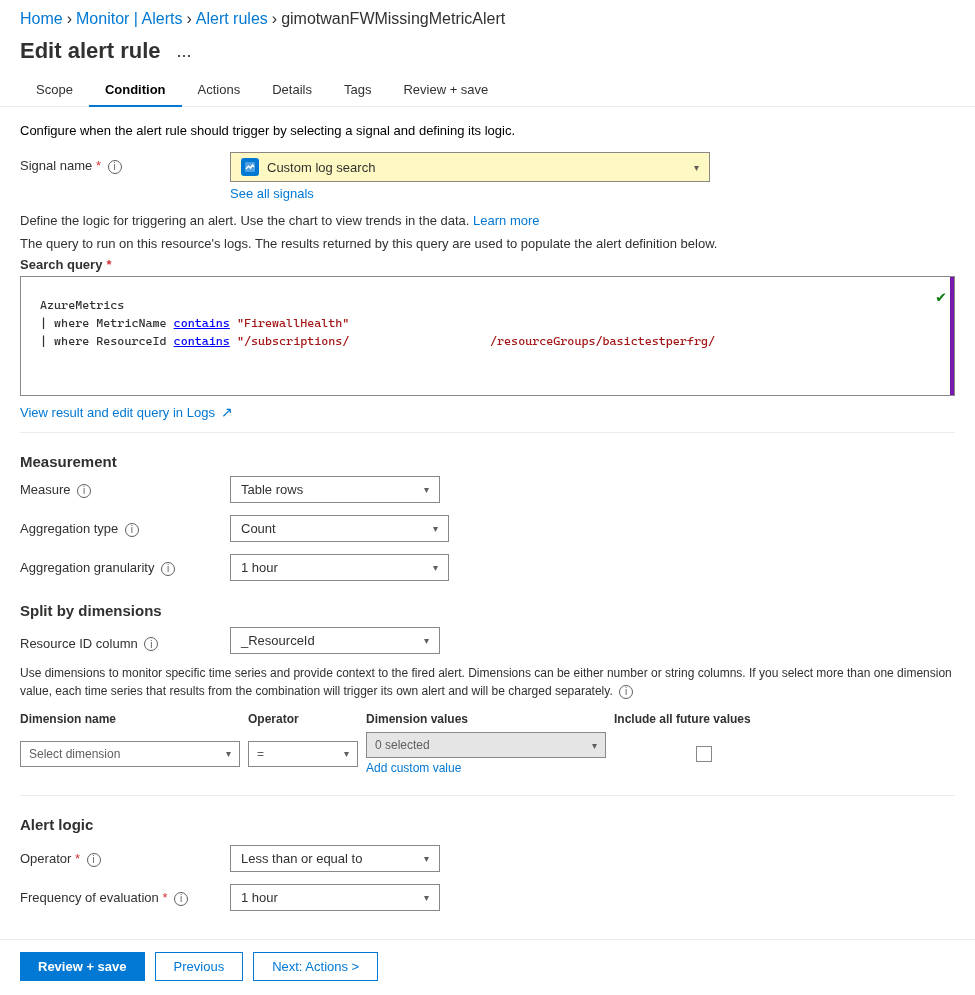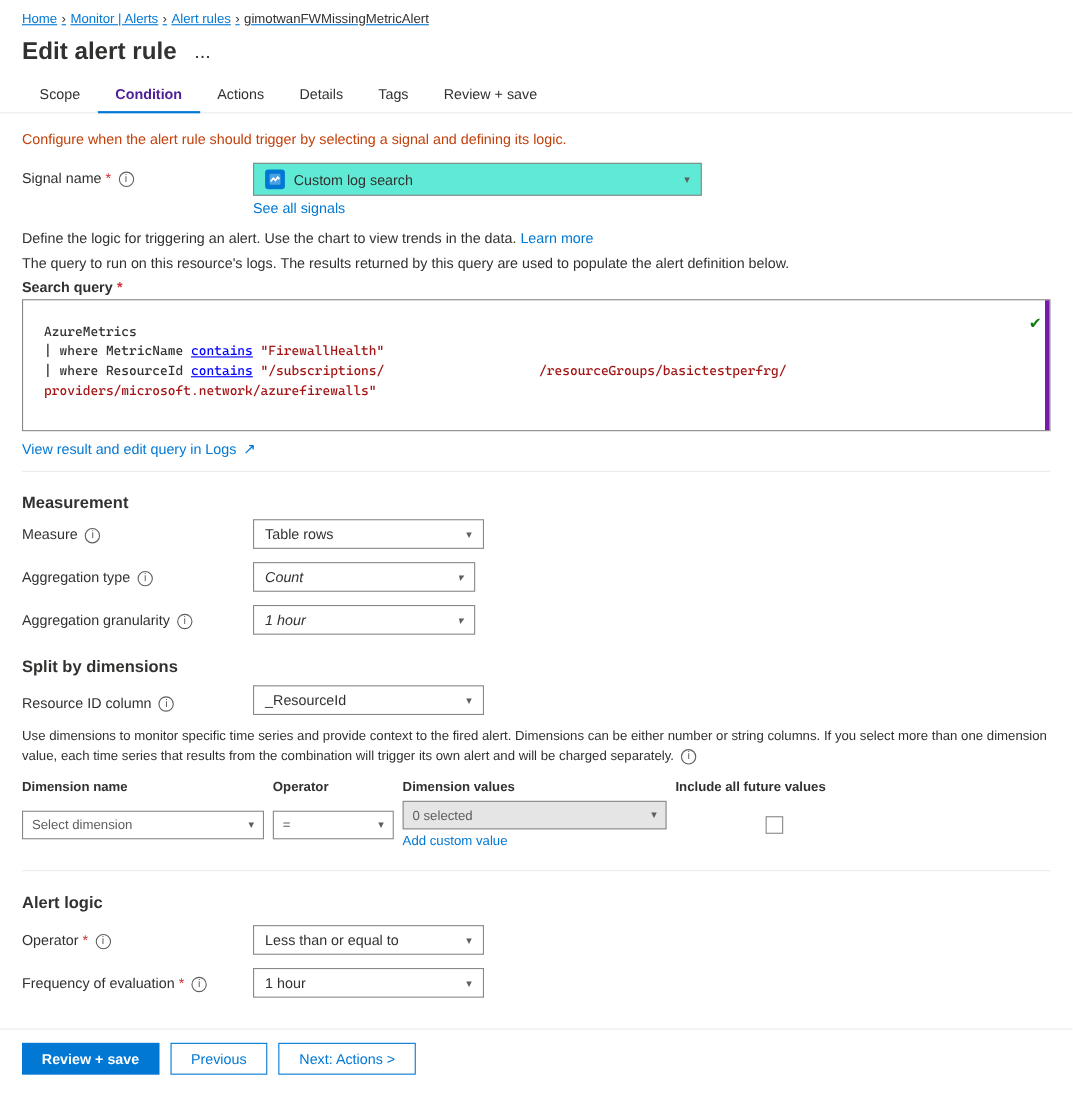--- a/index.html
+++ b/index.html
@@ -8,24 +8,23 @@
       font-size: 13px;
       color: #323130;
       background: #fff;
       width: 975px;
       min-height: 995px;
     }
     .breadcrumb {
       display: flex;
       align-items: center;
       padding: 10px 20px 6px;
-      font-size: 12px;
+      font-size: 16px;
       color: #0078d4;
       gap: 4px;
-      text-decoration: underline;
     }
     .breadcrumb span { color: #323130; }
     .breadcrumb a { color: #0078d4; text-decoration: none; cursor: pointer; }
     .page-title-row {
       display: flex;
       align-items: flex-end;
       padding: 4px 20px 10px;
       gap: 10px;
     }
     .page-title {
@@ -51,32 +50,32 @@
     .tab {
       padding: 8px 16px;
       cursor: pointer;
       font-size: 13px;
       color: #323130;
       border-bottom: 2px solid transparent;
       margin-bottom: -1px;
       white-space: nowrap;
     }
     .tab.active {
-      color: #4c1d95;
+      color: #000000;
       border-bottom: 2px solid #0078d4;
       font-weight: 600;
     }
     .content {
       padding: 16px 20px;
       max-height: 870px;
       overflow-y: auto;
     }
     .section-desc {
       font-size: 13px;
-      color: #c2410c;
+      color: #000000;
       margin-bottom: 14px;
     }
     .field-row {
       display: flex;
       align-items: flex-start;
       margin-bottom: 12px;
       gap: 10px;
     }
     .field-label {
       min-width: 200px;
@@ -106,28 +105,28 @@
       border: 1px solid #8a8886;
       background: #fff;
       padding: 5px 10px;
       cursor: pointer;
       font-size: 13px;
       color: #323130;
       min-width: 200px;
     }
     .dropdown-arrow { font-size: 10px; color: #605e5c; }
     .signal-dropdown {
-      width: 408px;
+      width: 480px;
       display: flex;
       align-items: center;
       gap: 8px;
       border: 1px solid #8a8886;
       padding: 5px 10px;
       cursor: pointer;
-      background: #5eead4;
+      background: #fef9c3;
       font-size: 13px;
       color: #323130;
     }
     .signal-icon {
       width: 18px;
       height: 18px;
       background: #0078d4;
       border-radius: 3px;
       display: flex;
       align-items: center;
@@ -205,21 +204,21 @@
       color: #323130;
       margin-top: 20px;
       margin-bottom: 6px;
     }
     .divider {
       border: none;
       border-top: 1px solid #edebe9;
       margin: 12px 0;
     }
     .measure-dropdown { width: 210px; }
-    .agg-dropdown { width: 202px; font-style: italic; }
+    .agg-dropdown { width: 219px; }
     .split-section { margin-top: 16px; }
     .split-title {
       font-size: 15px;
       font-weight: 600;
       margin-bottom: 8px;
       margin-top: 21px;
     }
     .resource-id-row {
       display: flex;
       align-items: center;
@@ -402,21 +401,20 @@
 
   <div class="search-query-label">
     <span>Search query</span>
     <span class="required">*</span>
   </div>
 
   <div class="query-editor">
     <span>AzureMetrics</span><br>
     <span>| where MetricName </span><span class="kw-underline">contains</span><span class="kw-string"> "FirewallHealth"</span><br>
     <span>| where ResourceId </span><span class="kw-underline">contains</span><span class="kw-string"> "/subscriptions/&nbsp;&nbsp;&nbsp;&nbsp;&nbsp;&nbsp;&nbsp;&nbsp;&nbsp;&nbsp;&nbsp;&nbsp;&nbsp;&nbsp;&nbsp;&nbsp;&nbsp;&nbsp;&nbsp;&nbsp;</span><span class="kw-path">/resourceGroups/basictestperfrg/</span><br>
-    <span class="kw-string">providers/microsoft.network/azurefirewalls"</span>
     <span class="check-icon">✔</span>
     <div class="accent-bar"></div>
   </div>
 
   <a class="view-result-link">
     <span>View result and edit query in Logs</span>
     <span style="font-size:14px;">↗</span>
   </a>
 
   <hr class="divider">

